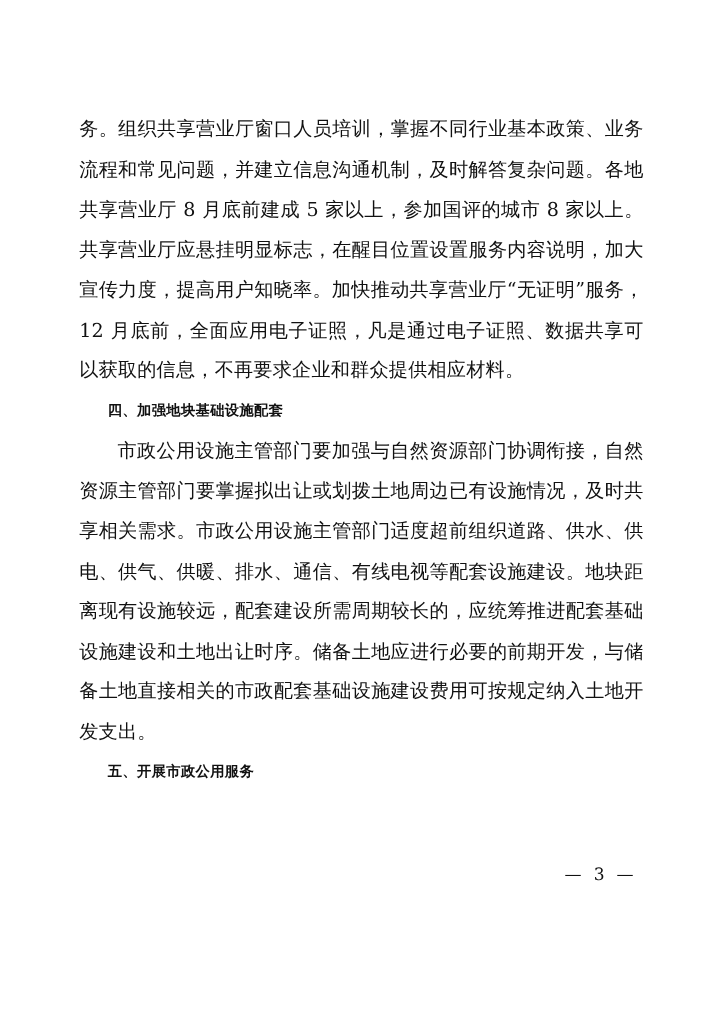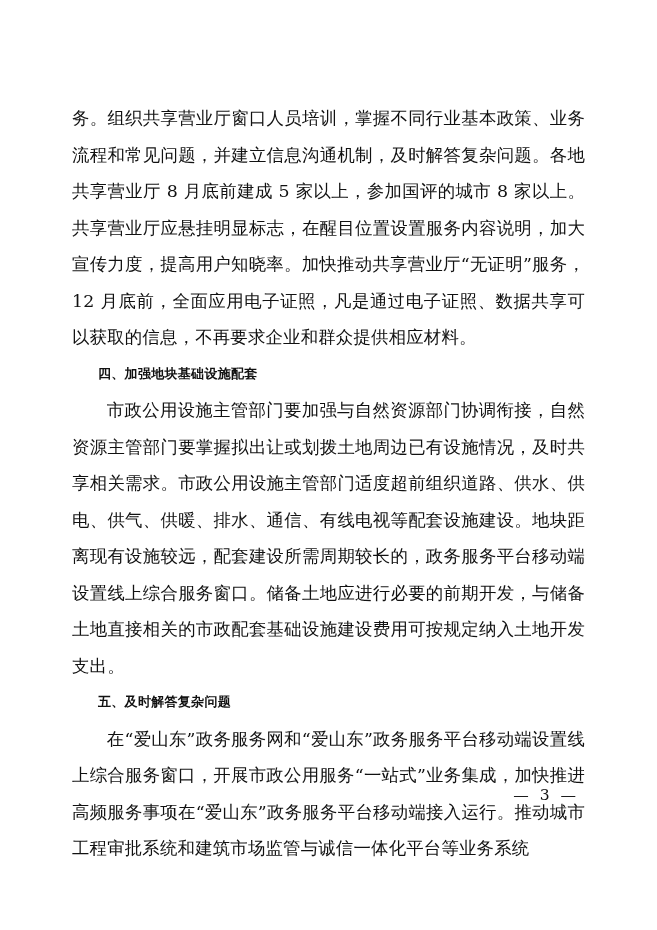--- a/index.html
+++ b/index.html
@@ -59,22 +59,21 @@
 </head>
 <body>
 
 <div class="page">
   <div class="doc-body">
 
     <p class="para no-indent">务。组织共享营业厅窗口人员培训，掌握不同行业基本政策、业务流程和常见问题，并建立信息沟通机制，及时解答复杂问题。各地共享营业厅 8 月底前建成 5 家以上，参加国评的城市 8 家以上。共享营业厅应悬挂明显标志，在醒目位置设置服务内容说明，加大宣传力度，提高用户知晓率。加快推动共享营业厅“无证明”服务，12 月底前，全面应用电子证照，凡是通过电子证照、数据共享可以获取的信息，不再要求企业和群众提供相应材料。</p>
 
     <p class="heading">四、加强地块基础设施配套</p>
 
-    <p class="para">市政公用设施主管部门要加强与自然资源部门协调衔接，自然资源主管部门要掌握拟出让或划拨土地周边已有设施情况，及时共享相关需求。市政公用设施主管部门适度超前组织道路、供水、供电、供气、供暖、排水、通信、有线电视等配套设施建设。地块距离现有设施较远，配套建设所需周期较长的，政务服务平台移动端设置线上综合服务窗口。储备土地应进行必要的前期开发，与储备土地直接相关的市政配套基础设施建设费用可按规定纳入土地开发支出。</p>
+    <p class="para">市政公用设施主管部门要加强与自然资源部门协调衔接，自然资源主管部门要掌握拟出让或划拨土地周边已有设施情况，及时共享相关需求。市政公用设施主管部门适度超前组织道路、供水、供电、供气、供暖、排水、通信、有线电视等配套设施建设。地块距离现有设施较远，配套建设所需周期较长的，应统筹推进配套基础设施建设和土地出让时序。储备土地应进行必要的前期开发，与储备土地直接相关的市政配套基础设施建设费用可按规定纳入土地开发支出。</p>
 
-    <p class="heading">五、及时解答复杂问题</p>
+    <p class="heading">五、开展市政公用服务</p>
 
-    <p class="para">在“爱山东”政务服务网和“爱山东”政务服务平台移动端设置线上综合服务窗口，开展市政公用服务“一站式”业务集成，加快推进高频服务事项在“爱山东”政务服务平台移动端接入运行。推动城市工程审批系统和建筑市场监管与诚信一体化平台等业务系统</p>
 
   </div>
 
   <div class="page-number-wrap">— 3 —</div>
 </div>
 
 </body></html>

